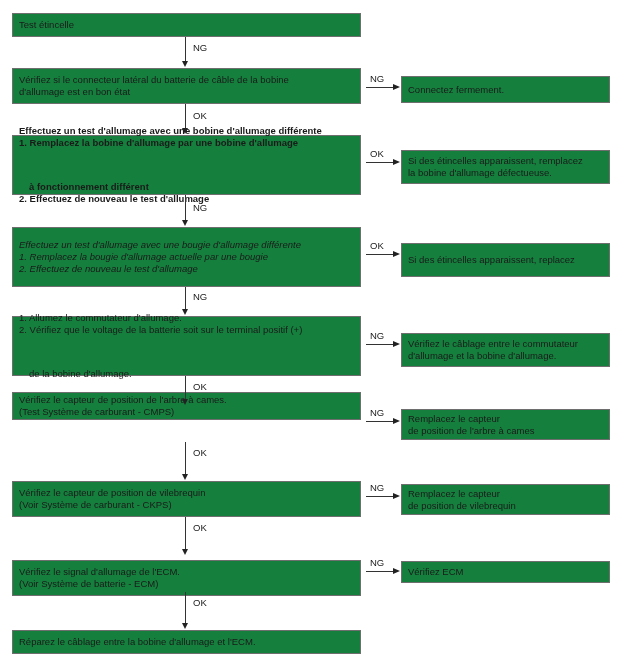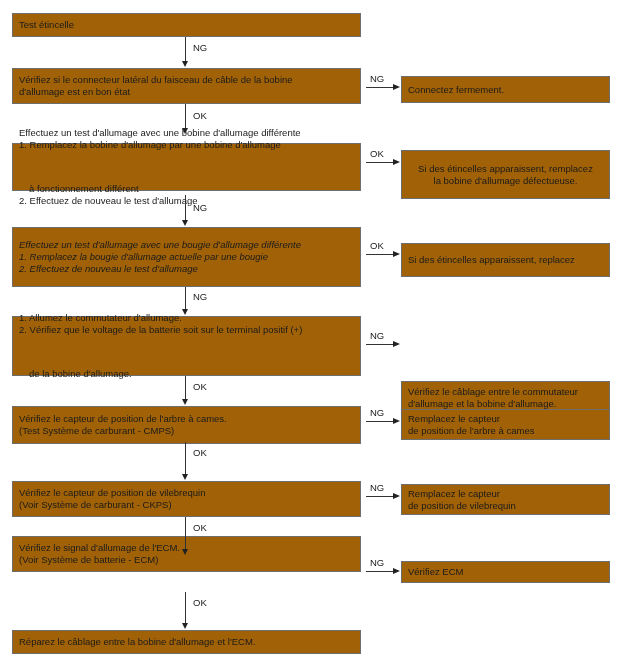--- a/index.html
+++ b/index.html
@@ -1,18 +1,18 @@
 <!DOCTYPE html>
 <html><head>
 <meta charset="utf-8">
 <style>
   html, body { margin: 0; padding: 0; background: #ffffff; }
   body { width: 623px; height: 664px; position: relative; overflow: hidden;
          font-family: "Liberation Sans", sans-serif; font-size: 9.5px; color: #1a1a1a; }
-  .box { position: absolute; border: 1px solid #6e6e6e; background: #a16207; box-sizing: border-box;
+  .box { position: absolute; border: 1px solid #6e6e6e; background: #15803d; box-sizing: border-box;
          padding: 0 6px; display: flex; flex-direction: column; justify-content: center; line-height: 12px; }
   .main { left: 12px; width: 349px; }
   .side { left: 401px; width: 209px; }
   .line { white-space: pre; }
   .indent { padding-left: 10px; margin-top: 32px; }
   .vline { position: absolute; width: 1px; background: #333; left: 185px; }
   .varrow { position: absolute; left: 182px; width: 0; height: 0;
             border-left: 3.5px solid transparent; border-right: 3.5px solid transparent; border-top: 6px solid #222; }
   .vlabel { position: absolute; left: 193px; font-size: 9.5px; }
   .hline { position: absolute; height: 1px; background: #333; left: 366px; width: 28px; }
@@ -20,48 +20,48 @@
             border-top: 3.5px solid transparent; border-bottom: 3.5px solid transparent; border-left: 7px solid #222; }
   .hlabel { position: absolute; left: 370px; font-size: 9.5px; }
 </style>
 </head>
 <body>
 
 <div class="box main" style="top:13px;height:24px;">
   <span class="line">Test étincelle</span>
 </div>
 <div class="box main" style="top:68px;height:36px;">
-  <span class="line">Vérifiez si le connecteur latéral du faisceau de câble de la bobine</span>
+  <span class="line">Vérifiez si le connecteur latéral du batterie de câble de la bobine</span>
   <span class="line">d'allumage est en bon état</span>
 </div>
-<div class="box main" style="top:143px;height:48px;">
+<div class="box main" style="top:135px;height:60px;font-weight:bold;">
   <span class="line">Effectuez un test d'allumage avec une bobine d'allumage différente</span>
   <span class="line">1. Remplacez la bobine d'allumage par une bobine d'allumage</span>
   <span class="line indent">à fonctionnement différent</span>
   <span class="line">2. Effectuez de nouveau le test d'allumage</span>
 </div>
 <div class="box main" style="top:227px;height:60px;font-style:italic;">
   <span class="line">Effectuez un test d'allumage avec une bougie d'allumage différente</span>
   <span class="line">1. Remplacez la bougie d'allumage actuelle par une bougie</span>
   <span class="line">2. Effectuez de nouveau le test d'allumage</span>
 </div>
 <div class="box main" style="top:316px;height:60px;">
   <span class="line">1. Allumez le commutateur d'allumage.</span>
   <span class="line">2. Vérifiez que le voltage de la batterie soit sur le terminal positif (+)</span>
   <span class="line indent">de la bobine d'allumage.</span>
 </div>
-<div class="box main" style="top:406px;height:38px;">
+<div class="box main" style="top:392px;height:28px;">
   <span class="line">Vérifiez le capteur de position de l'arbre à cames.</span>
   <span class="line">(Test Système de carburant - CMPS)</span>
 </div>
 <div class="box main" style="top:481px;height:36px;">
   <span class="line">Vérifiez le capteur de position de vilebrequin</span>
   <span class="line">(Voir Système de carburant - CKPS)</span>
 </div>
-<div class="box main" style="top:536px;height:36px;">
+<div class="box main" style="top:560px;height:36px;">
   <span class="line">Vérifiez le signal d'allumage de l'ECM.</span>
   <span class="line">(Voir Système de batterie - ECM)</span>
 </div>
 <div class="box main" style="top:630px;height:24px;">
   <span class="line">Réparez le câblage entre la bobine d'allumage et l'ECM.</span>
 </div>
 
 <div class="vline" style="top:37px;height:25px;"></div>
 <div class="varrow" style="top:61px;"></div>
 <span class="vlabel" style="top:42px;">NG</span>
@@ -97,36 +97,36 @@
 <span class="hlabel" style="top:73px;">NG</span>
 <div class="hline" style="top:87px;"></div>
 <div class="harrow" style="top:84px;"></div>
 <div class="box side" style="top:76px;height:27px;">
   <span class="line">Connectez fermement.</span>
 </div>
 
 <span class="hlabel" style="top:148px;">OK</span>
 <div class="hline" style="top:162px;"></div>
 <div class="harrow" style="top:159px;"></div>
-<div class="box side" style="top:150px;height:49px;text-align:center;">
+<div class="box side" style="top:150px;height:34px;">
   <span class="line">Si des étincelles apparaissent, remplacez</span>
   <span class="line">la bobine d'allumage défectueuse.</span>
 </div>
 
 <span class="hlabel" style="top:240px;">OK</span>
 <div class="hline" style="top:254px;"></div>
 <div class="harrow" style="top:251px;"></div>
 <div class="box side" style="top:243px;height:34px;">
   <span class="line">Si des étincelles apparaissent, replacez</span>
 </div>
 
 <span class="hlabel" style="top:330px;">NG</span>
 <div class="hline" style="top:344px;"></div>
 <div class="harrow" style="top:341px;"></div>
-<div class="box side" style="top:333px;height:34px;margin-top:48px;">
+<div class="box side" style="top:333px;height:34px;">
   <span class="line">Vérifiez le câblage entre le commutateur</span>
   <span class="line">d'allumage et la bobine d'allumage.</span>
 </div>
 
 <span class="hlabel" style="top:407px;">NG</span>
 <div class="hline" style="top:421px;"></div>
 <div class="harrow" style="top:418px;"></div>
 <div class="box side" style="top:409px;height:31px;">
   <span class="line">Remplacez le capteur</span>
   <span class="line">de position de l'arbre à cames</span>

